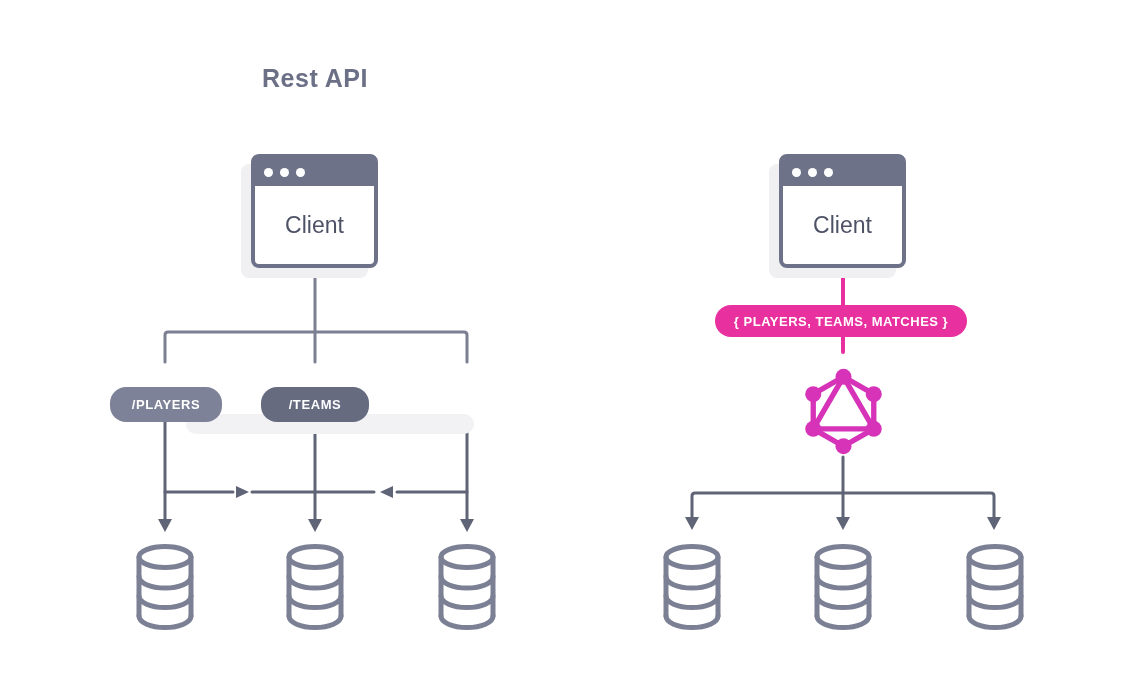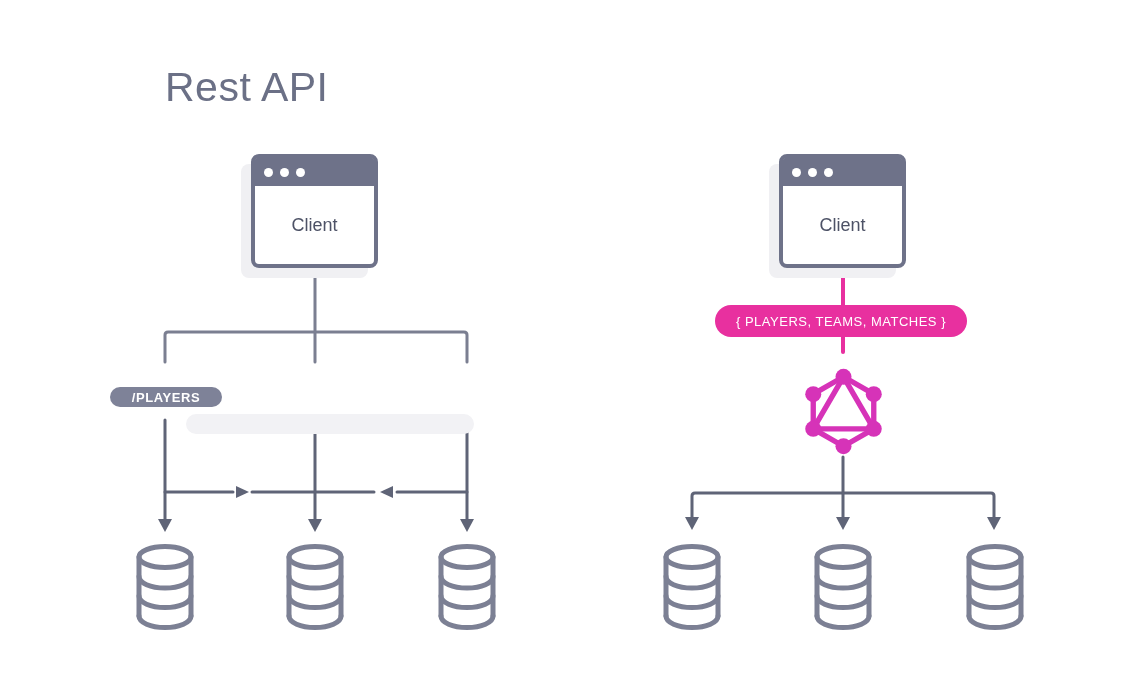--- a/index.html
+++ b/index.html
@@ -6,53 +6,53 @@
     --title:#6b7086; --tree:#7b7f91; --line:#5f6477;
     --client-border:#6e7289; --client-text:#4d5266;
     --db:#7c8094;
     --pill-players:#7e8298; --pill-teams:#666b80; --pill-matches:#54596c;
     --pink:#e8309f; --logo-pink:#d633b8; --shadow:#f0f0f3; --band:#f2f2f5;
   }
   *{box-sizing:border-box;margin:0;padding:0}
   body{font-family:"Liberation Sans",sans-serif;background:#fff}
   .stage{position:relative;width:1138px;height:685px;background:#ffffff;overflow:hidden}
 
-  .col-title{position:absolute;top:64px;width:300px;text-align:left;
-    font-size:41px;font-weight:400;color:var(--title);letter-spacing:.5px}
+  .col-title{position:absolute;top:64px;width:300px;text-align:center;
+    font-size:25px;font-weight:700;color:var(--title);letter-spacing:.5px}
   .title-left{left:165px}
   .title-right{left:695px}
 
   .wires{position:absolute;left:0;top:0}
   .wire-tree{stroke:var(--tree);stroke-width:3;fill:none;stroke-linecap:round}
   .wire{stroke:var(--line);stroke-width:3;fill:none;stroke-linecap:round}
   .wire-pink{stroke:var(--pink);stroke-width:4;fill:none;stroke-linecap:round}
   .arrow{fill:var(--line);stroke:none}
 
   .client{position:absolute;width:127px;height:114px;border:4px solid var(--client-border);
     border-radius:8px;background:#fff;box-shadow:-10px 10px 0 var(--shadow)}
   .client-left{left:251px;top:154px}
   .client-right{left:779px;top:154px}
   .client .titlebar{height:28px;background:var(--client-border);display:flex;align-items:center;
     gap:7px;padding-left:9px;border-radius:2px 2px 0 0}
   .client .dot{width:9px;height:9px;border-radius:50%;background:#fff}
   .client .body{height:78px;display:flex;align-items:center;justify-content:center;
-    font-size:18px;color:var(--client-text)}
+    font-size:23px;color:var(--client-text)}
 
   .pill-band{position:absolute;left:186px;top:414px;width:288px;height:20px;
     background:var(--band);border-radius:10px}
-  .pill{position:absolute;top:387px;height:20px;border-radius:16px;display:flex;
+  .pill{position:absolute;top:387px;height:35px;border-radius:16px;display:flex;
     align-items:center;justify-content:center;color:#fff;font-size:13px;font-weight:700;
     letter-spacing:.6px}
   .pill-players{left:110px;width:112px;background:var(--pill-players)}
   .pill-teams{left:261px;width:108px;background:var(--pill-teams)}
   .pill-matches{left:409px;width:120px;background:var(--pill-matches)}
 
   .query-pill{position:absolute;left:715px;top:305px;width:252px;height:32px;border-radius:16px;
     background:var(--pink);display:flex;align-items:center;justify-content:center;color:#fff;
-    font-size:13px;font-weight:400;letter-spacing:.5px}
+    font-size:13px;font-weight:700;letter-spacing:.5px}
 
   .gql-logo{position:absolute;left:799px;top:367px;width:89px;height:89px}
   .gql-logo .edge{stroke:var(--logo-pink);stroke-width:6;fill:none;stroke-linejoin:round}
   .gql-logo .node{fill:var(--logo-pink)}
 
   .db{position:absolute;top:543px;width:64px;height:88px}
   .db svg path, .db svg ellipse{stroke:var(--db);stroke-width:5;fill:none;stroke-linecap:round}
   .db-1{left:133px}.db-2{left:283px}.db-3{left:435px}
   .db-4{left:660px}.db-5{left:811px}.db-6{left:963px}
 </style>
@@ -111,20 +111,21 @@
     <div class="titlebar">
       <span class="dot"></span>
       <span class="dot"></span>
       <span class="dot"></span>
     </div>
     <div class="body">Client</div>
   </div>
 
   <div class="pill-band"></div>
   <div class="pill pill-players">/PLAYERS</div>
+  <div class="pill pill-teams">/TEAMS</div>
 
   <div class="query-pill">{ PLAYERS, TEAMS, MATCHES }</div>
 
   <div class="gql-logo">
     <svg width="89" height="89" viewBox="0 0 100 100">
       <path class="edge" d="M50,11 L84,30.5 V69.5 L50,89 L16,69.5 V30.5 Z"></path>
       <path class="edge" d="M50,11 L84,69.5 H16 Z"></path>
       <circle class="node" cx="50" cy="11" r="9"></circle>
       <circle class="node" cx="84" cy="30.5" r="9"></circle>
       <circle class="node" cx="84" cy="69.5" r="9"></circle>

